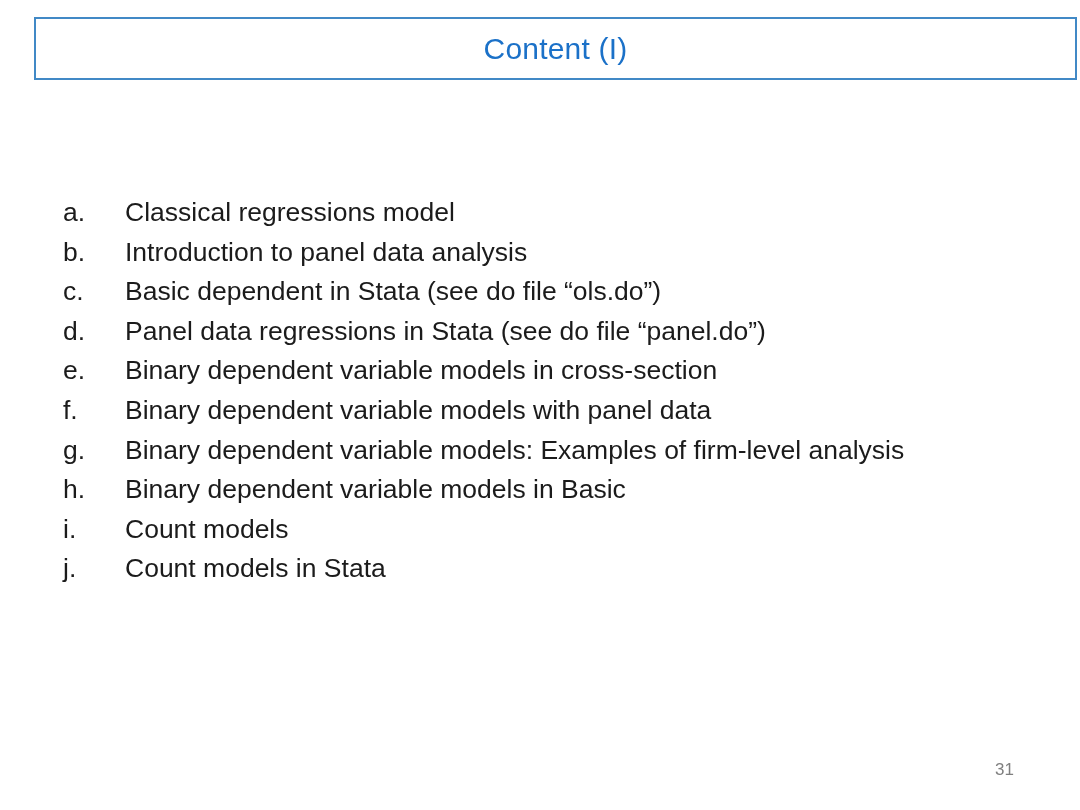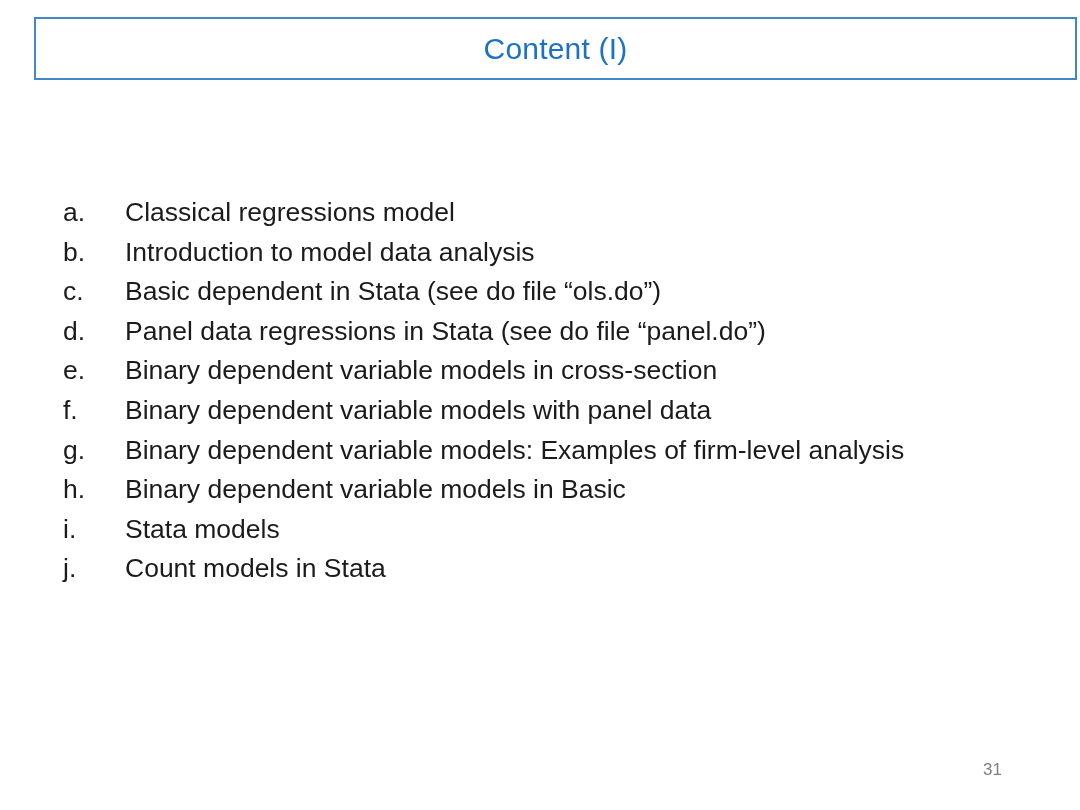--- a/index.html
+++ b/index.html
@@ -49,21 +49,21 @@
   }
   .letter {
     flex: 0 0 62px;
   }
   .itemtext {
     flex: 1 1 auto;
   }
   #page-number {
     position: absolute;
     top: 760px;
-    right: 78px;
+    right: 66px;
     font-size: 17px;
     color: #7F7F7F;
     text-align: center;
   }
 </style>
 </head>
 <body>
 
 <div id="slide">
 
@@ -71,21 +71,21 @@
     <span id="title-text">Content (I)</span>
   </div>
 
   <div id="content-list">
     <div class="row">
       <span class="letter">a.</span>
       <span class="itemtext">Classical regressions model</span>
     </div>
     <div class="row">
       <span class="letter">b.</span>
-      <span class="itemtext">Introduction to model data analysis</span>
+      <span class="itemtext">Introduction to panel data analysis</span>
     </div>
     <div class="row">
       <span class="letter">c.</span>
       <span class="itemtext">Basic dependent in Stata (see do file “ols.do”)</span>
     </div>
     <div class="row">
       <span class="letter">d.</span>
       <span class="itemtext">Panel data regressions in Stata (see do file “panel.do”)</span>
     </div>
     <div class="row">
@@ -99,21 +99,21 @@
     <div class="row">
       <span class="letter">g.</span>
       <span class="itemtext">Binary dependent variable models: Examples of firm-level analysis</span>
     </div>
     <div class="row">
       <span class="letter">h.</span>
       <span class="itemtext">Binary dependent variable models in Basic</span>
     </div>
     <div class="row">
       <span class="letter">i.</span>
-      <span class="itemtext">Stata models</span>
+      <span class="itemtext">Count models</span>
     </div>
     <div class="row">
       <span class="letter">j.</span>
       <span class="itemtext">Count models in Stata</span>
     </div>
   </div>
 
   <div id="page-number">31</div>
 
 </div>

